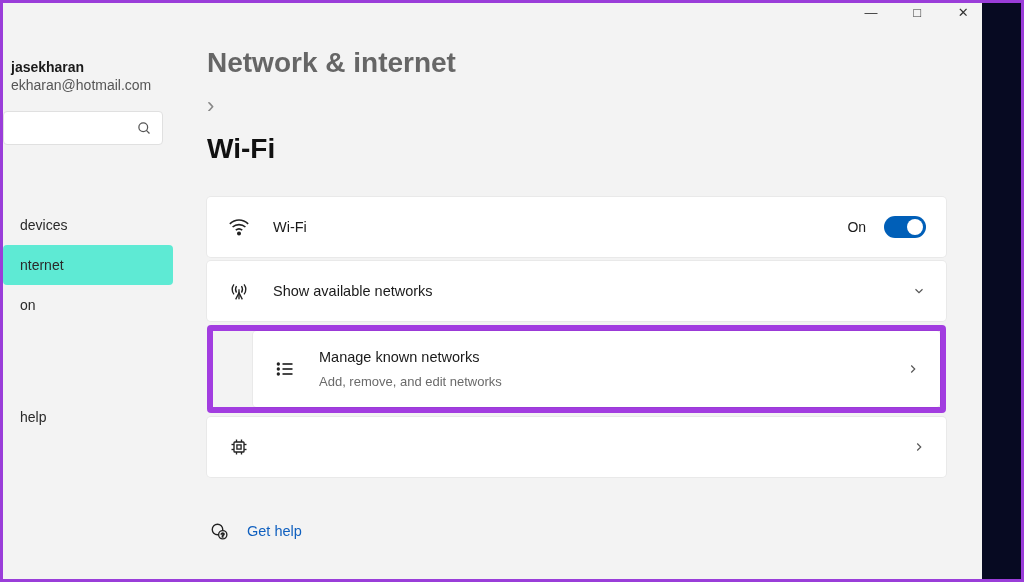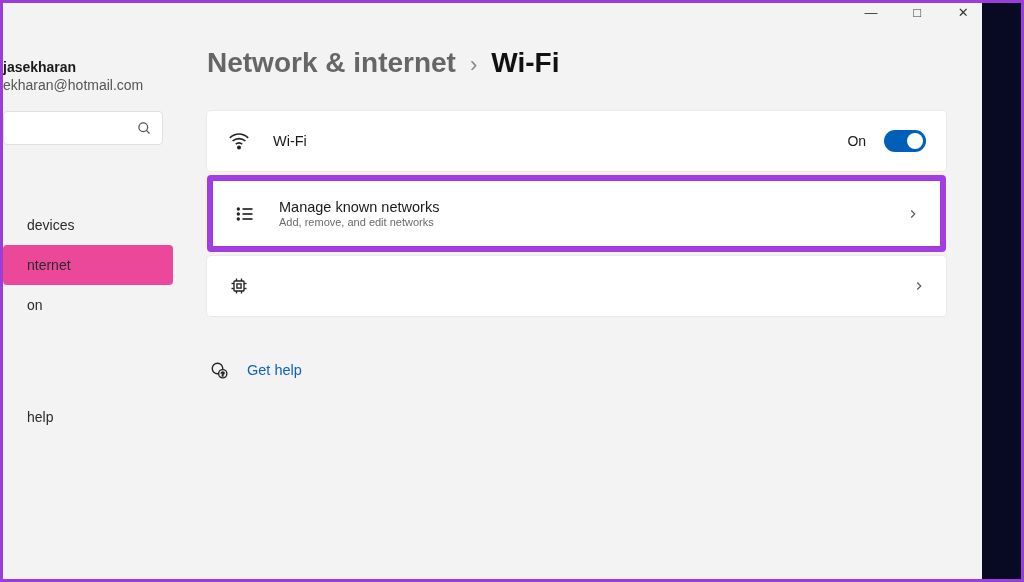--- a/index.html
+++ b/index.html
@@ -4,43 +4,43 @@
   <style>
     * { margin: 0; padding: 0; box-sizing: border-box; font-family: 'Segoe UI', 'Segoe UI Variable', sans-serif; }
     body { background: #000; width: 1024px; height: 582px; overflow: hidden; }
     .outer-border { width: 1024px; height: 582px; border: 3px solid #9a3dd9; background: #000; display: flex; }
     .window { background: #f3f3f3; width: 982px; height: 576px; position: relative; overflow: hidden; }
     .right-dark { width: 39px; height: 576px; background: #070a22; }
     .titlebar-controls { position: absolute; top: 2px; right: 0; display: flex; gap: 28px; padding-right: 10px; }
     .titlebar-controls span { font-size: 13px; color: #333; width: 18px; text-align: center; }
     .layout { display: flex; height: 100%; }
     .sidebar { width: 170px; padding-top: 56px; }
-    .profile { padding-left: 0; margin-bottom: 14px; }
+    .profile { padding-left: 8px; margin-bottom: 14px; }
     .profile-name { font-size: 14px; font-weight: 600; color: #1a1a1a; margin-bottom: 2px; }
     .profile-email { font-size: 14px; color: #555; }
     .search-wrap { margin-top: 18px; margin-bottom: 60px; }
     .search { width: 160px; height: 34px; background: #fff; border: 1px solid #e0e0e0; border-radius: 4px; display: flex; align-items: center; justify-content: flex-end; padding-right: 10px; }
-    .nav-item { padding: 12px 24px; font-size: 14px; color: #2a2a2a; cursor: pointer; border-radius: 4px; }
-    .nav-item.selected { background: #ec4899; }
+    .nav-item { padding: 12px 17px; font-size: 14px; color: #2a2a2a; cursor: pointer; border-radius: 4px; }
+    .nav-item.selected { background: #5eead4; }
     .content { flex: 1; padding: 44px 36px 0 34px; }
-    .breadcrumb { display: flex; align-items: baseline; gap: 14px; margin-bottom: 32px; }
+    .breadcrumb { display: flex; align-items: baseline; gap: 14px; margin-bottom: 32px; flex-direction: column; }
     .breadcrumb-parent { font-size: 28px; font-weight: 600; color: #666; }
     .breadcrumb-sep { font-size: 22px; color: #888; }
     .breadcrumb-current { font-size: 28px; font-weight: 600; color: #111; }
     .card { background: #fff; border-radius: 4px; padding: 18px 20px; display: flex; align-items: center; gap: 22px; margin-bottom: 4px; box-shadow: 0 0 0 1px rgba(0,0,0,0.04); }
     .card-icon { width: 24px; height: 24px; display: flex; align-items: center; justify-content: center; flex-shrink: 0; }
     .card-text { flex: 1; }
     .card-title { font-size: 14.5px; color: #1a1a1a; }
-    .card-sub { font-size: 11px; color: #6a6a6a; margin-top: 1px; }
+    .card-sub { font-size: 13px; color: #6a6a6a; margin-top: 9px; }
     .card-right { display: flex; align-items: center; gap: 12px; }
     .toggle-label { font-size: 14px; color: #1a1a1a; margin-right: 6px; }
     .toggle { width: 42px; height: 22px; background: #005fb8; border-radius: 11px; position: relative; cursor: pointer; }
     .toggle::after { content: ''; position: absolute; right: 3px; top: 3px; width: 16px; height: 16px; background: #fff; border-radius: 50%; }
     .chevron { color: #555; }
-    .highlight-wrap { border: 6px solid #a23de0; border-radius: 4px; margin-bottom: 4px; }
+    .highlight-wrap { border: 6px solid #a23de0; border-radius: 4px; margin-bottom: 4px; padding-left: 40px; }
     .highlight-wrap .card { margin-bottom: 0; }
     .help-row { display: flex; align-items: center; gap: 18px; margin-top: 44px; padding-left: 2px; }
     .help-icon { width: 20px; height: 20px; display:flex; align-items:center; justify-content:center; }
     .help-link { color: #1060bf; font-size: 14.5px; cursor: pointer; }
     svg { display: block; }
   </style>
 </head>
 <body>
 
 <div class="outer-border">
@@ -91,20 +91,40 @@
           </div>
           <div class="card-text">
             <div class="card-title">Wi-Fi</div>
           </div>
           <div class="card-right">
             <span class="toggle-label">On</span>
             <div class="toggle"></div>
           </div>
         </div>
 
+        <div class="card">
+          <div class="card-icon">
+            <svg width="20" height="22" viewBox="0 0 24 24" fill="none" stroke="#222" stroke-width="1.6">
+                <path d="M6 4 C 3 8, 3 12, 6 16"></path>
+                <path d="M18 4 C 21 8, 21 12, 18 16"></path>
+                <path d="M9 6 C 7.5 8.5, 7.5 11.5, 9 14"></path>
+                <path d="M15 6 C 16.5 8.5, 16.5 11.5, 15 14"></path>
+                <line x1="12" y1="10" x2="12" y2="22"></line>
+                <path d="M8 22 L 12 14 L 16 22"></path>
+              </svg>
+          </div>
+          <div class="card-text">
+            <div class="card-title">Show available networks</div>
+          </div>
+          <div class="card-right chevron">
+            <svg width="14" height="14" viewBox="0 0 24 24" fill="none" stroke="#555" stroke-width="2">
+                <polyline points="6 9 12 15 18 9"></polyline>
+              </svg>
+          </div>
+        </div>
 
         <div class="highlight-wrap">
           <div class="card">
             <div class="card-icon">
               <svg width="20" height="20" viewBox="0 0 24 24" fill="none" stroke="#222" stroke-width="2">
                   <circle cx="4" cy="6" r="1" fill="#222"></circle>
                   <line x1="9" y1="6" x2="21" y2="6"></line>
                   <circle cx="4" cy="12" r="1" fill="#222"></circle>
                   <line x1="9" y1="12" x2="21" y2="12"></line>
                   <circle cx="4" cy="18" r="1" fill="#222"></circle>

